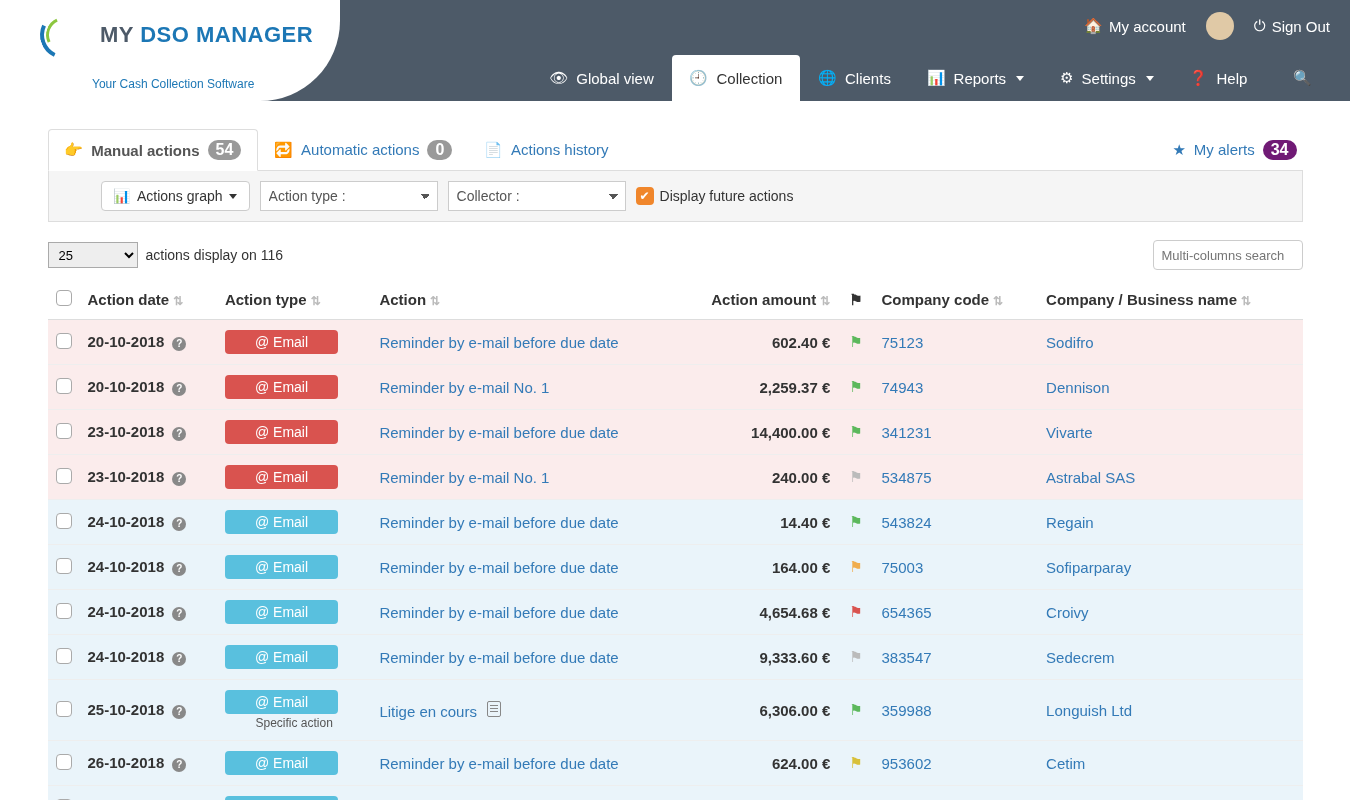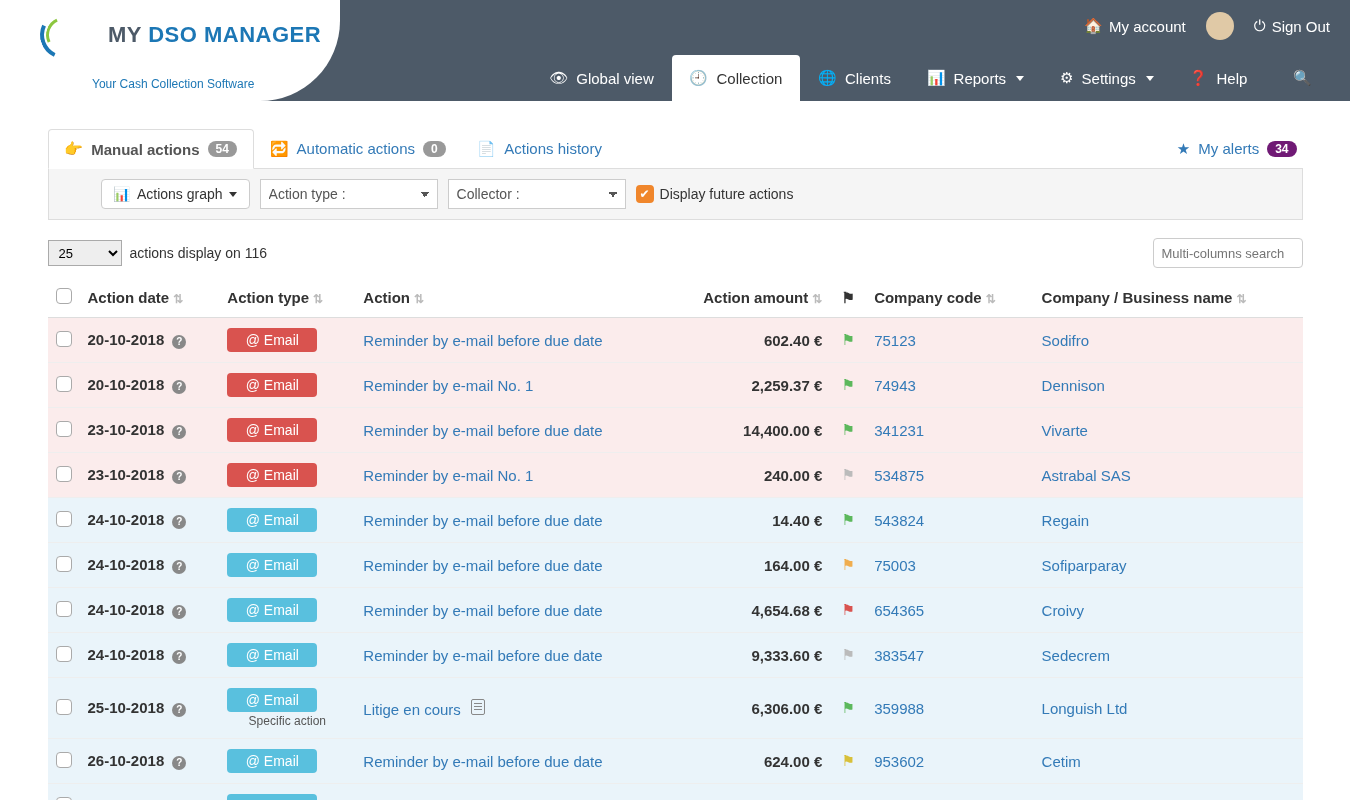--- a/index.html
+++ b/index.html
@@ -43,21 +43,21 @@
   
   .page { max-width: 1255px; margin: 0 auto; padding-top: 28px; }
   .subtabs { display:flex; align-items:center; border-bottom:1px solid #ddd; padding-left:0; }
   .subtabs .tab {
     padding:10px 16px; color:#337ab7; display:flex; align-items:center; gap:8px; cursor:pointer; font-size:15px;
   }
   .subtabs .tab.active {
     background:#fff; border:1px solid #ddd; border-bottom-color:#fff; border-radius:4px 4px 0 0;
     color:#555; margin-bottom:-1px; font-weight:700;
   }
-  .badge { background:#999; color:#fff; border-radius:10px; padding:1px 8px; font-size:12px; font-weight:700; }
+  .badge { background:#999; color:#fff; border-radius:10px; padding:1px 8px; font-size:16px; font-weight:700; }
   .badge.red { background:#701a75;text-align:center; }
   .subtabs .spacer { flex:1; }
   .my-alerts { color:#337ab7; display:flex; align-items:center; gap:8px; padding:10px 6px; font-size:15px; }
 
   
   .filterbar {
     background:#f5f5f5; border:1px solid #ddd; border-top:none; padding:10px 12px;
     display:flex; align-items:center; gap:10px; flex-wrap:wrap;
   }
   .btn { display:inline-flex; align-items:center; gap:6px; padding:6px 12px; font-size:14px; border-radius:4px; border:1px solid #ccc; background:#fff; color:#333; cursor:pointer; }
@@ -70,39 +70,39 @@
     background-size: 5px 5px, 5px 5px;
     background-repeat:no-repeat;
   }
   .chk-orange {
     width:18px; height:18px; border:2px solid #f0862b; border-radius:4px; background:#f0862b; display:inline-flex; align-items:center; justify-content:center; color:#fff; font-size:12px;
   }
 
   
   .table-controls { display:flex; align-items:center; justify-content:space-between; margin-top:18px; }
   .table-controls .left { display:flex; align-items:center; gap:8px; color:#333; font-size:14px; }
-  .pagesize { border:1px solid #aaa; height:26px; width:74px; padding:0 6px; font-size:13px; background:#eee;}
+  .pagesize { border:1px solid #aaa; height:26px; width:90px; padding:0 6px; font-size:13px; background:#eee;}
   .searchbox { border:1px solid #ccc; border-radius:4px; height:30px; width:150px; padding:0 8px; font-size:13px; color:#14532d;}
 
   
   table.actions { width:100%; border-collapse:collapse; margin-top:10px; }
   table.actions th {
     text-align:left; font-weight:700; font-size:15px; padding:10px 8px; border-bottom:1px solid #ddd; white-space:nowrap;
   }
   table.actions th .sort { color:#bbb; margin-left:4px; font-size:12px; }
   table.actions th.checkbox-col { width:30px; }
   table.actions td { padding:10px 8px; border-bottom:1px solid #eee; vertical-align:middle; font-size:15px; }
   tr.past td { background:#fbecec; }
   tr.future td { background:#eaf4fa; }
   td.amount { text-align:right; font-weight:700; color:#333; white-space:nowrap; }
   td.date { font-weight:700; color:#333; white-space:nowrap; }
   td.date .q { display:inline-block; width:14px;height:14px;border-radius:50%;background:#888;color:#fff;font-size:10px;line-height:14px;text-align:center; margin-left:4px; }
   .chip {
     display:inline-flex; align-items:center; justify-content:center; gap:4px;
-    color:#fff; font-size:14px; padding:4px 14px; border-radius:4px; min-width:90px;
+    color:#fff; font-size:14px; padding:4px 30px; border-radius:4px; min-width:90px;
   }
   .chip.red { background:#d9534f; }
   .chip.blue { background:#59c0de; }
   .flag { font-size:15px; }
   .flag.green { color:#5cb85c; }
   .flag.grey { color:#bbb; }
   .flag.orange { color:#f0ad4e; }
   .flag.red { color:#d9534f; }
   .flag.yellow { color:#d8c03a; }
   .checkbox {
@@ -114,21 +114,21 @@
 
   
   .ico { font-style:normal; }
 </style>
 </head>
 <body>
 
 <div class="navbar">
   <div class="logo-wrap">
     <div>
-      <div style="display:flex;align-items:center;gap:20px;">
+      <div style="display:flex;align-items:center;gap:12px;">
         <span class="logo-swoosh"></span>
         <span style="font-size:22px;">
           <span class="logo-my">MY</span><span class="logo-dso"> DSO </span><span class="logo-mgr">MANAGER</span>
         </span>
       </div>
       <span class="logo-sub">Your Cash Collection Software</span>
     </div>
   </div>
 
   <div class="navbar-right-top">

